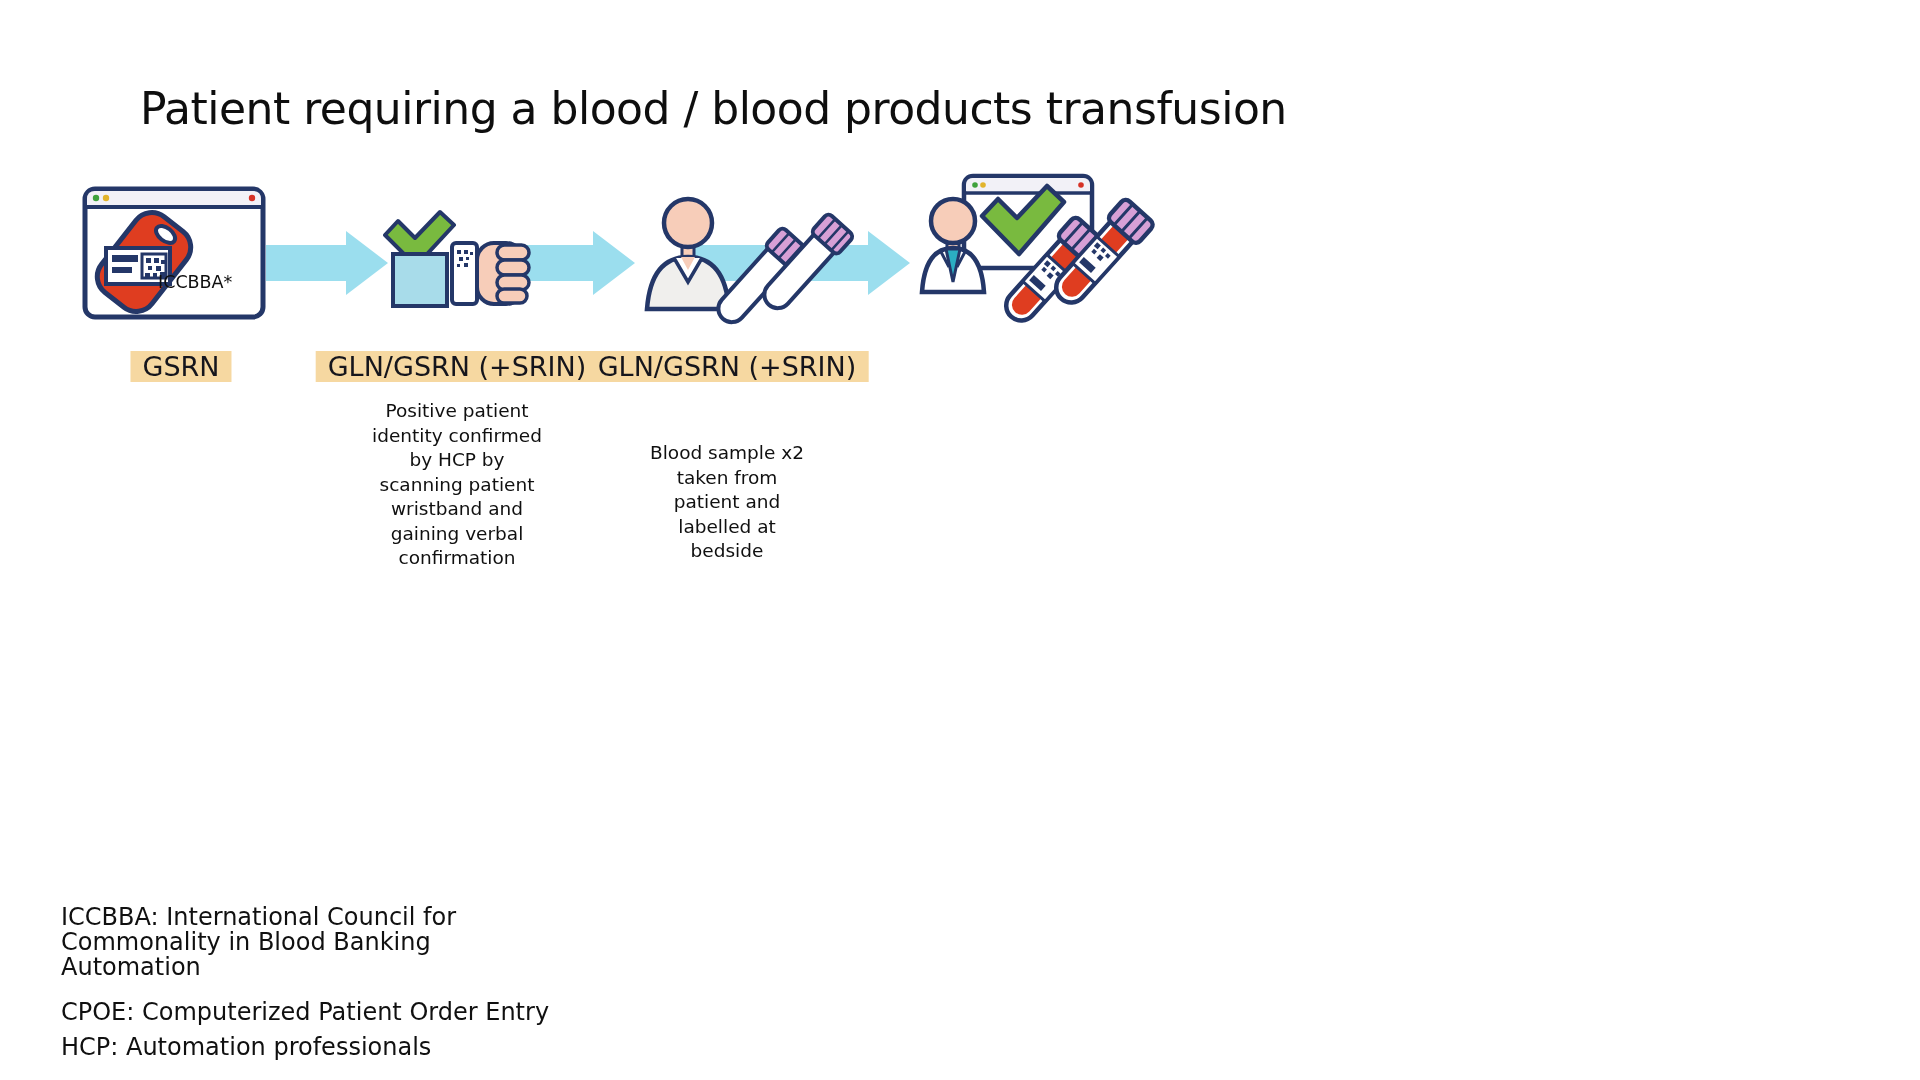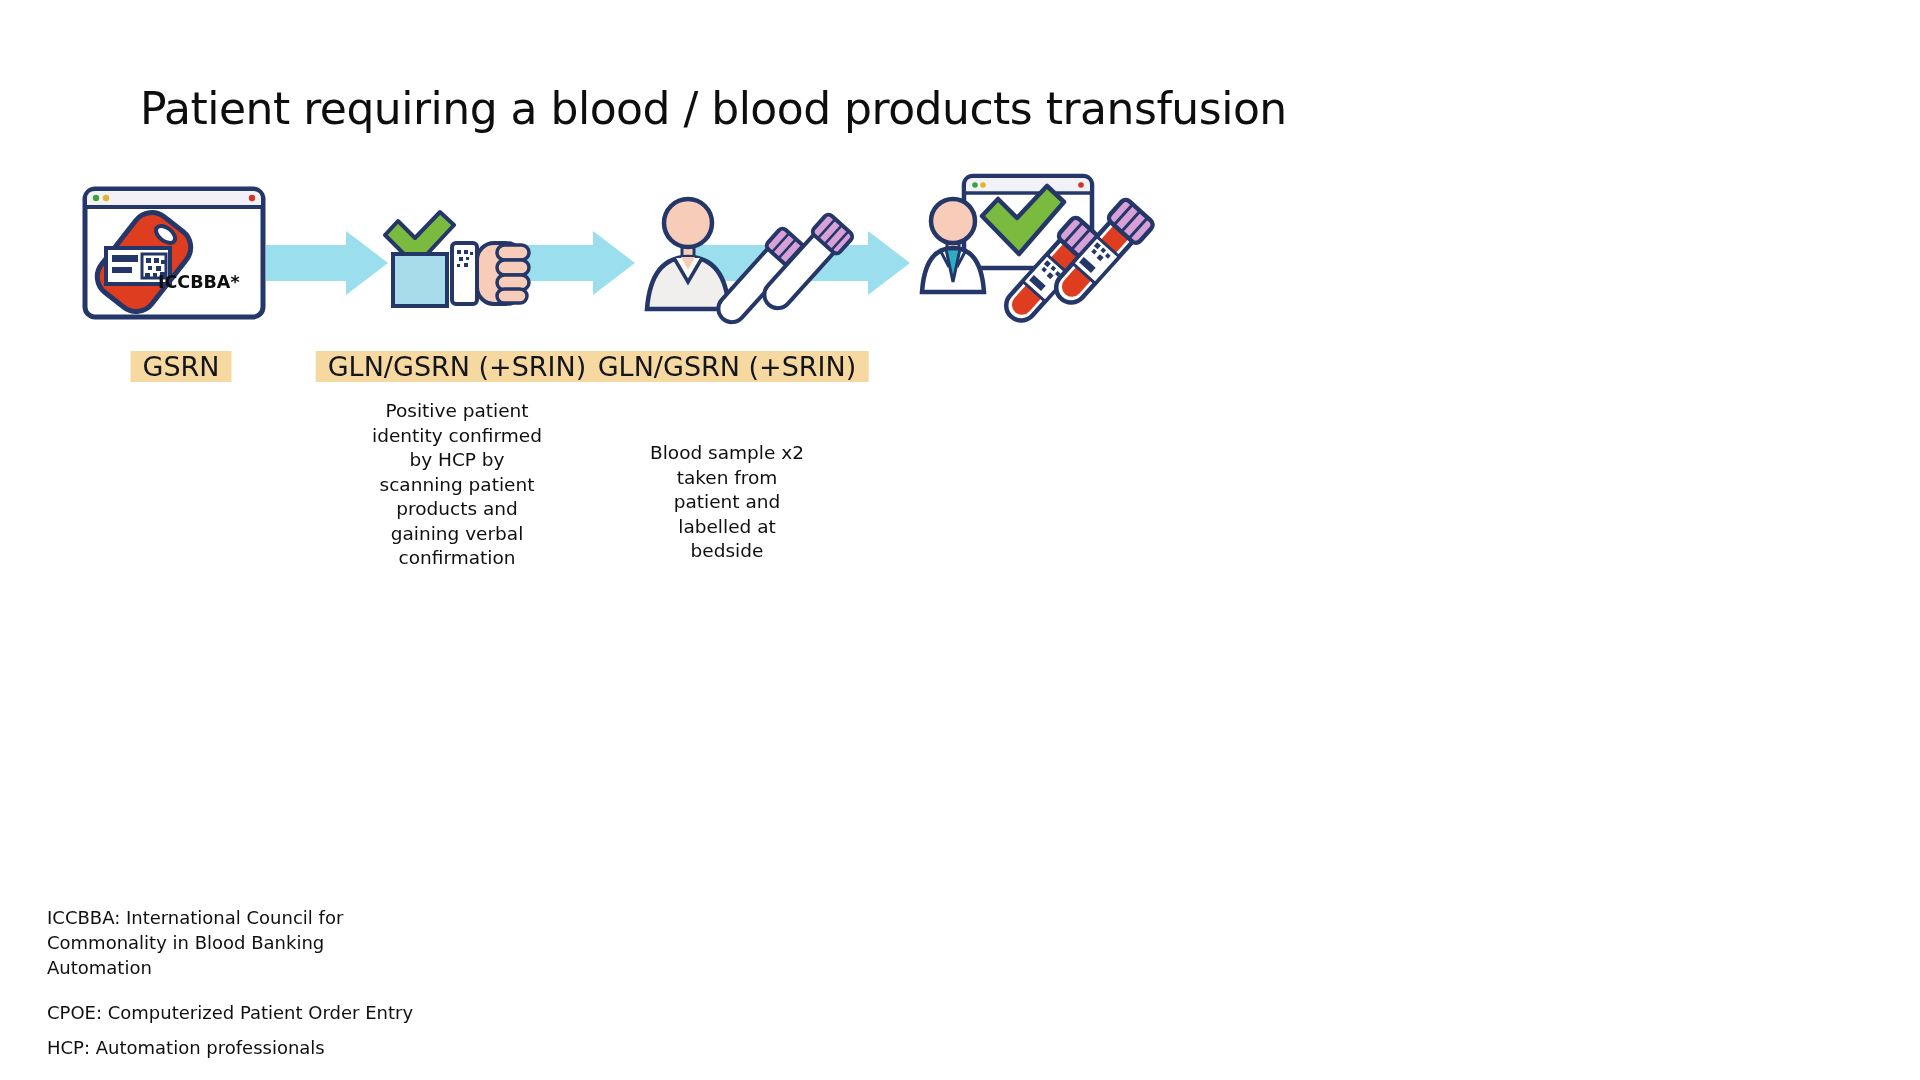--- a/index.html
+++ b/index.html
@@ -8,30 +8,30 @@
   .title{position:absolute;left:140px;top:83px;margin:0;font-size:44px;font-weight:normal;
          letter-spacing:-0.5px;color:#0e0e0e;white-space:nowrap;}
   .icon{position:absolute;z-index:2;}
   .arrow{position:absolute;z-index:1;}
   svg{overflow:visible;display:block;}
   .icon-label{position:absolute;font-size:17.5px;color:#0e0e0e;white-space:nowrap;}
   .badge{position:absolute;transform:translateX(-50%);background:#F6D8A1;color:#15151c;
          font-size:27px;line-height:25px;padding:3px 12px;white-space:nowrap;z-index:3;}
   .desc{position:absolute;transform:translateX(-50%);text-align:center;font-size:18.5px;
         line-height:24.5px;color:#101010;white-space:pre-line;z-index:3;}
-  .fn{position:absolute;left:47px;font-size:18px;line-height:25px;color:#101010;white-space:pre-line;}
+  .fn{position:absolute;left:61px;font-size:24px;line-height:25px;color:#101010;white-space:pre-line;}
 </style>
 </head>
 <body>
 
 <div class="canvas">
 
   <h1 class="title">Patient requiring a blood / blood products transfusion</h1>
 
-  <div class="icon" style="left:82px;top:186px;font-weight:bold;">
+  <div class="icon" style="left:82px;top:186px;">
     <svg width="184" height="134" viewBox="0 0 184 134">
       <rect x="3" y="3" width="178" height="128" rx="10" fill="#ffffff" stroke="#243768" stroke-width="5"></rect>
       <path d="M5 13 Q5 5 13 5 H171 Q179 5 179 13 V19 H5 Z" fill="#F2F1F7"></path>
       <line x1="4" y1="21" x2="180" y2="21" stroke="#243768" stroke-width="4"></line>
       <circle cx="14" cy="12" r="3.2" fill="#3FA23C"></circle>
       <circle cx="24" cy="12" r="3.2" fill="#E2B42C"></circle>
       <circle cx="170" cy="12" r="3.2" fill="#D63226"></circle>
       <g transform="rotate(38 62 76)">
         <rect x="30" y="28" width="64" height="96" rx="20" fill="#DF3D20" stroke="#243768" stroke-width="5"></rect>
         <ellipse cx="62" cy="41" rx="11" ry="6.5" fill="#ffffff" stroke="#243768" stroke-width="4"></ellipse>
@@ -164,21 +164,21 @@
   </div>
 
   <div class="badge" style="left:181px;top:351px;">GSRN</div>
   <div class="badge" style="left:457px;top:351px;">GLN/GSRN (+SRIN)</div>
   <div class="badge" style="left:727px;top:351px;">GLN/GSRN (+SRIN)</div>
 
   <div class="desc" style="left:457px;top:399px;width:240px;">Positive patient
 identity confirmed
 by HCP by
 scanning patient
-products and
+wristband and
 gaining verbal
 confirmation</div>
   <div class="desc" style="left:727px;top:399px;width:230px;margin-top:42px;">Blood sample x2
 taken from
 patient and
 labelled at
 bedside</div>
 
   <div class="fn" style="top:905px;">ICCBBA: International Council for
 Commonality in Blood Banking

